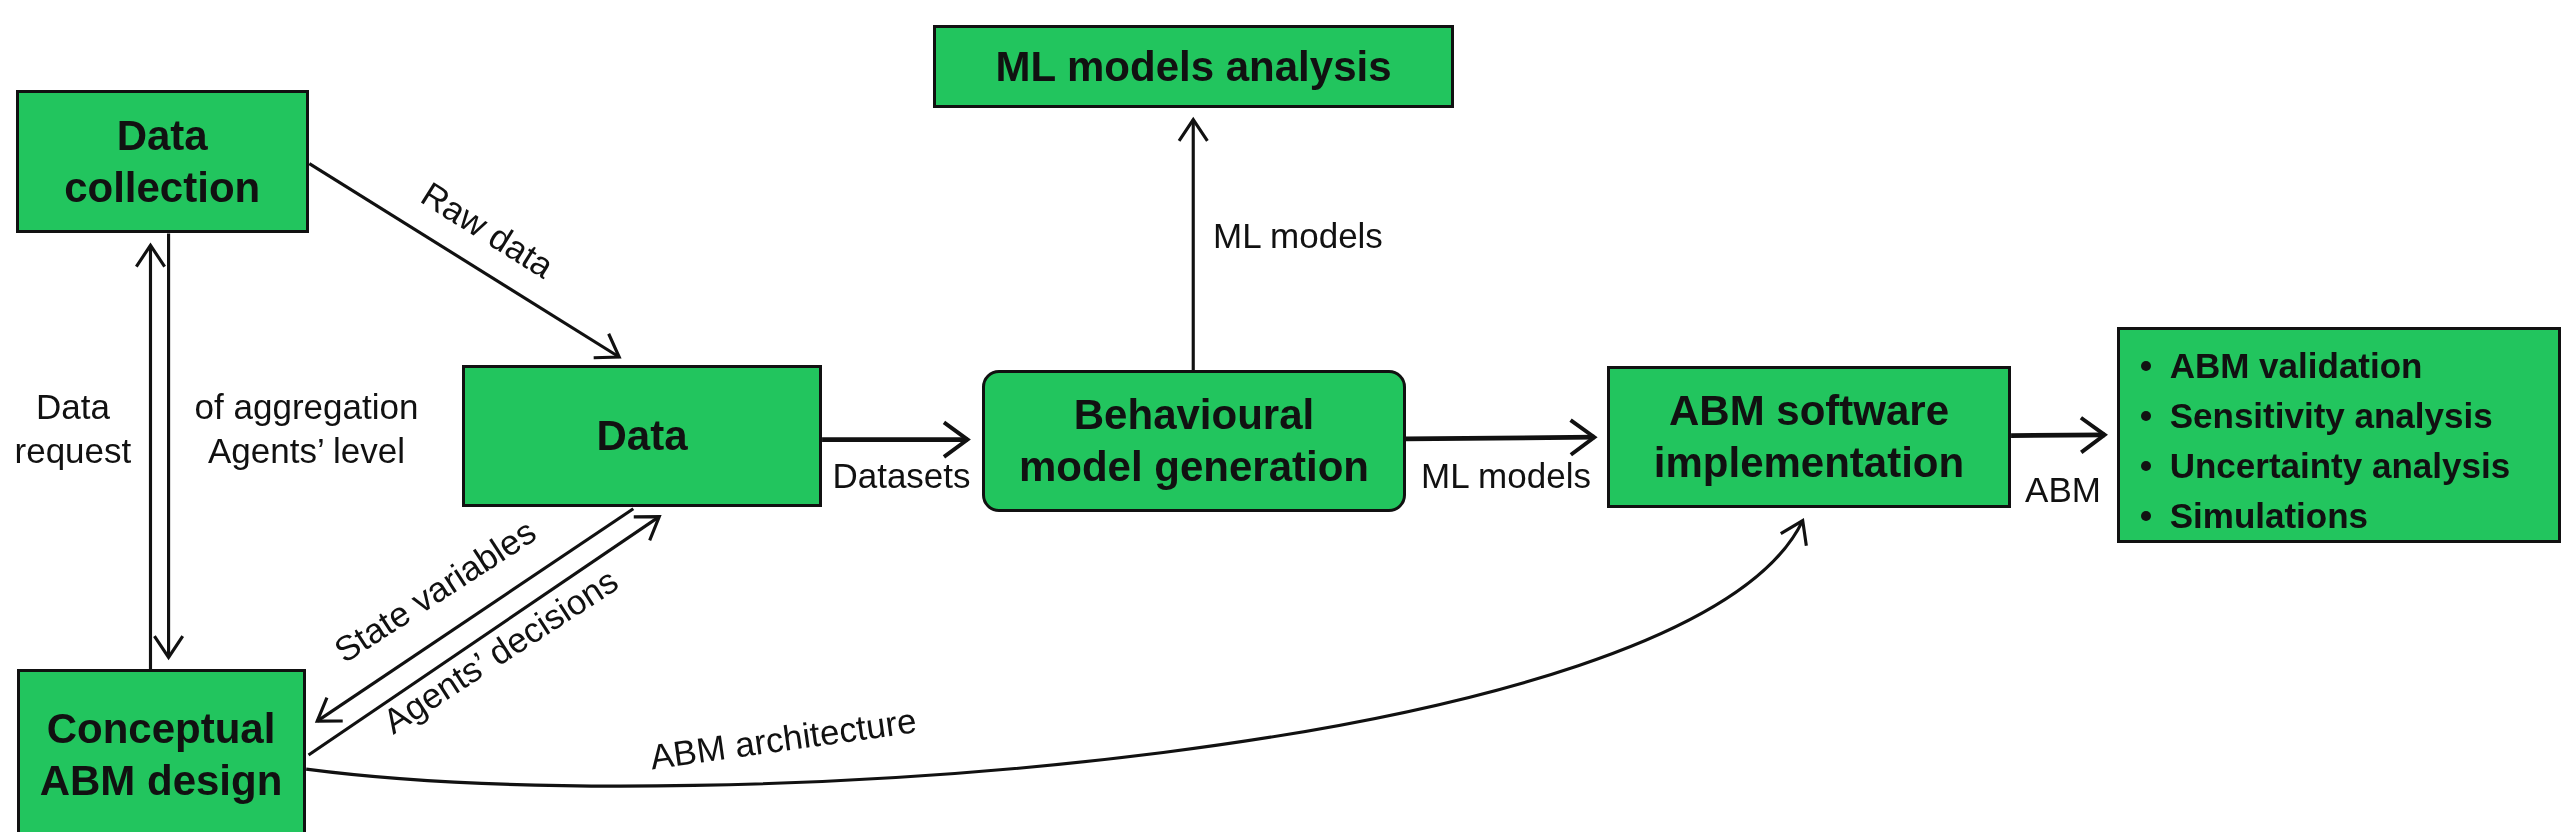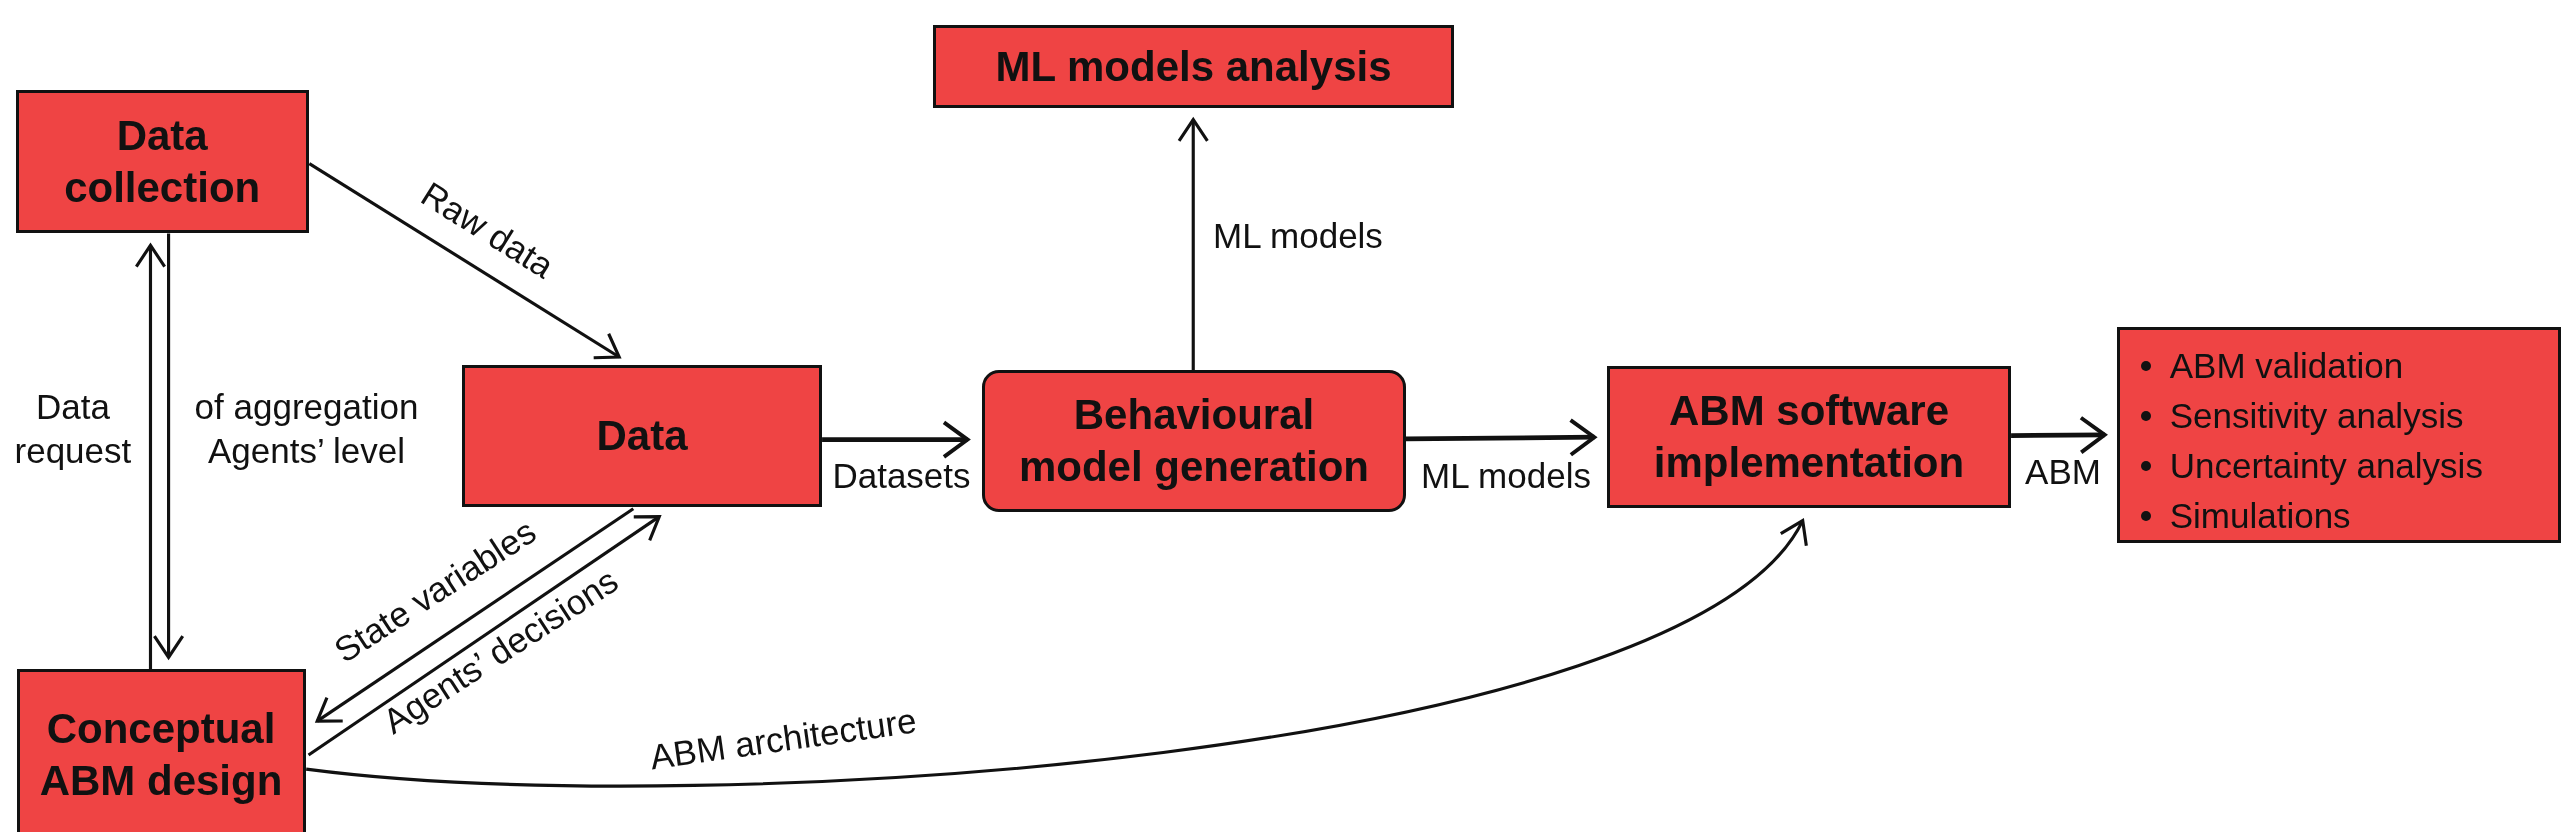--- a/index.html
+++ b/index.html
@@ -9,32 +9,32 @@
     background:#ffffff;
     font-family:"Liberation Sans",sans-serif;
     color:#111111;
     overflow:hidden;
   }
   svg.edges{position:absolute;left:0;top:0;width:2576px;height:832px;}
   .node{
     position:absolute;
     box-sizing:border-box;
     border:3.9px solid #111111;
-    background:#ef4444;
+    background:#22c55e;
     display:flex;flex-direction:column;
     align-items:center;justify-content:center;
     text-align:center;
     font-weight:bold;
     font-size:42px;line-height:52px;
     white-space:nowrap;
   }
   .node-line{display:block;}
   .node.outcomes{
     align-items:flex-start;justify-content:flex-start;
-    font-weight:normal;
+    font-weight:bold;
     font-size:35px;line-height:50px;
     padding:11px 7.9px 0 20.5px;
   }
   .bullet-row{display:flex;align-items:center;gap:19px;}
   .dot{width:10.2px;height:10.2px;border-radius:50%;background:#111111;flex:0 0 auto;}
   .label{
     position:absolute;
     font-size:35px;line-height:44px;
     white-space:nowrap;
     color:#111111;
@@ -139,21 +139,21 @@
     <span style="display:block">of aggregation</span>
     <span style="display:block">Agents’ level</span>
   </div>
 
   <div class="label center" style="left:823px;top:454px;width:157px;">Datasets</div>
 
   <div class="label" style="left:1213px;top:214px;width:220px;">ML models</div>
 
   <div class="label center" style="left:1388px;top:454px;width:236px;">ML models</div>
 
-  <div class="label center" style="left:2010px;top:450px;width:106px;">ABM</div>
+  <div class="label center" style="left:2010px;top:468px;width:106px;">ABM</div>
 
   <div class="label center rot rotm33" style="left:313px;top:569px;width:244px;">State variables</div>
 
   <div class="label center rot rotm33" style="left:355px;top:629px;width:291px;">Agents’ decisions</div>
 
   <div class="label center rot rotm8" style="left:649px;top:717px;width:267px;">ABM architecture</div>
 
 </div>
 
 

